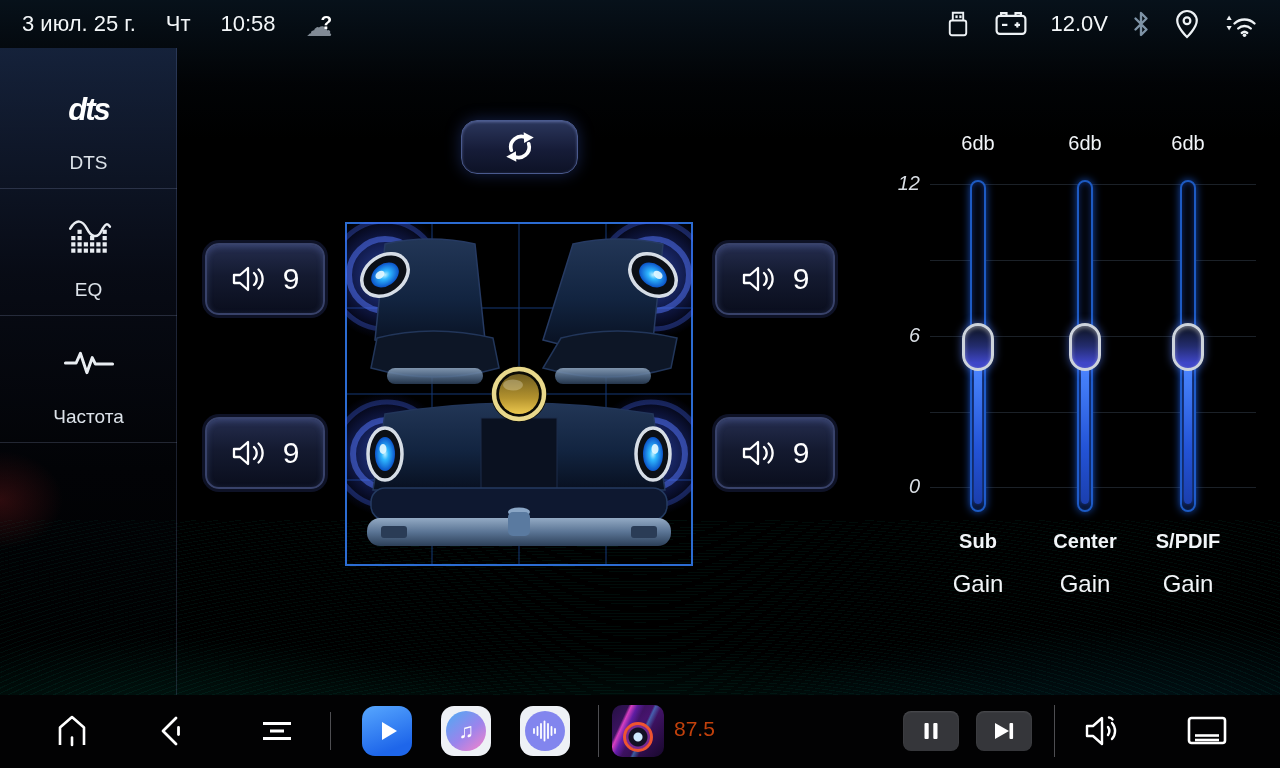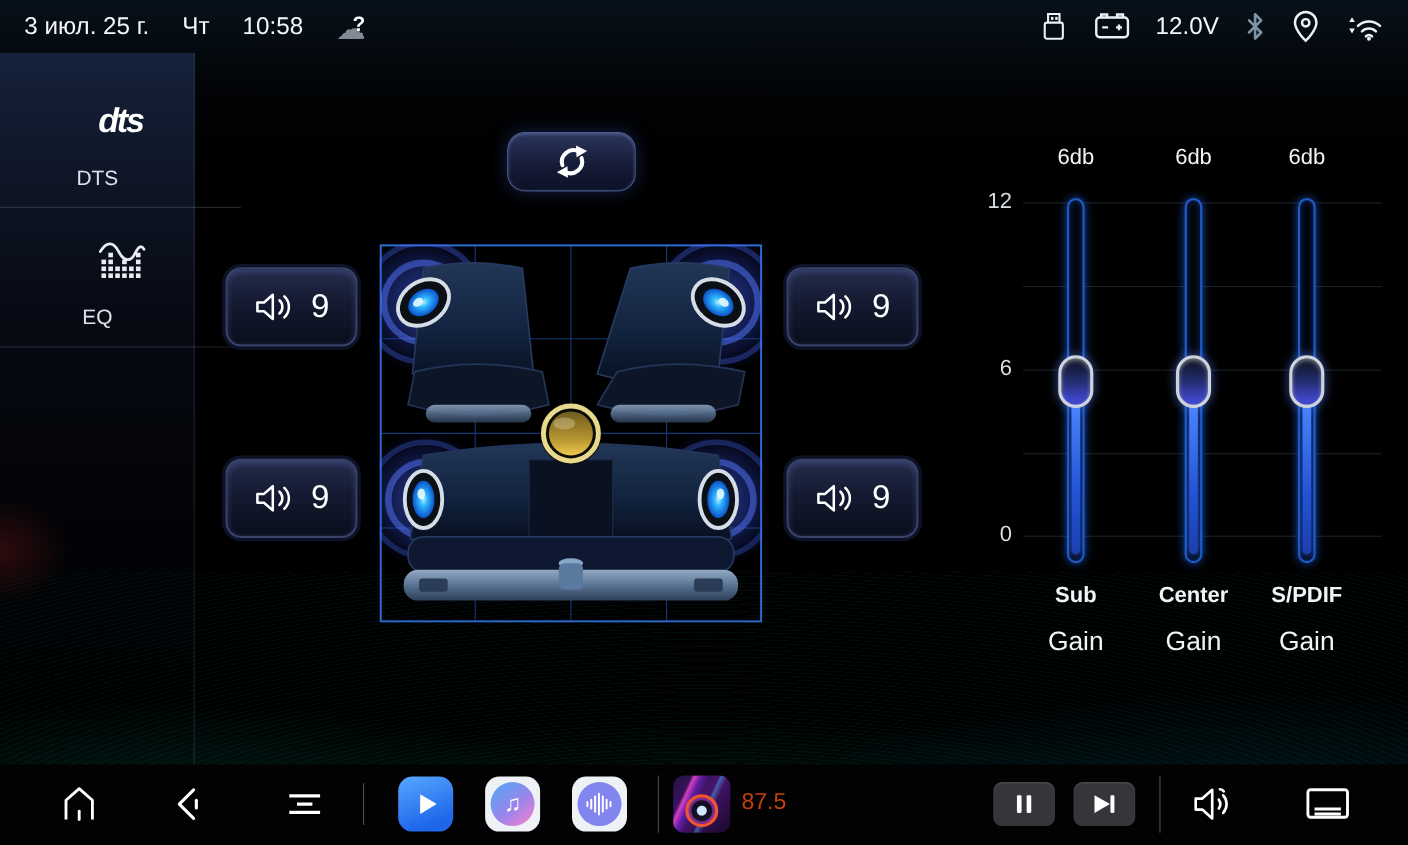--- a/index.html
+++ b/index.html
@@ -26,21 +26,21 @@
   .sb-text{font-size:22px;color:#f3f6f8;white-space:nowrap;}
   .weather{position:relative;width:40px;height:30px;}
   .weather .cloud{position:absolute;left:0;top:2px;font-size:27px;color:#97a1ac;opacity:.85;}
   .weather .q{position:absolute;left:15px;top:3px;font-size:19px;font-weight:bold;color:#fff;}
   .sb-icon{display:block;}
 
   
   .sidebar{position:absolute;left:0;top:48px;width:177px;height:647px;
     background:linear-gradient(180deg,rgba(24,38,66,.85) 0%,rgba(14,20,38,.55) 35%,rgba(8,12,24,.25) 65%,rgba(0,0,0,0) 100%);
     box-shadow:inset -1px 0 0 rgba(120,135,190,.22);}
-  .side-item{position:relative;width:177px;height:126px;cursor:pointer;border-bottom:1px solid rgba(150,165,205,.22);padding-left:42px;}
+  .side-item{position:relative;width:177px;height:126px;cursor:pointer;border-bottom:1px solid rgba(150,165,205,.22);}
   .side-item.first{height:140px;}
   .side-icon{position:absolute;left:50%;transform:translate(-50%,-50%);top:47px;}
   .side-item.first .side-icon{top:62px;}
   .side-label{position:absolute;left:0;width:177px;top:101px;transform:translateY(-50%);
               text-align:center;font-size:19px;color:#dde3ea;}
   .side-item.first .side-label{top:115px;}
   .side-item.active .side-label{color:#3fa4ff;}
   .active-band{position:absolute;left:0;bottom:0;width:177px;height:58px;
      background:linear-gradient(180deg,rgba(25,80,190,0) 0%,rgba(30,100,230,.55) 80%,rgba(46,130,255,.75) 100%);
      border-bottom:2px solid #3b8dff;box-sizing:border-box;}
@@ -55,21 +55,21 @@
   .car-map{position:absolute;left:345px;top:222px;width:348px;height:344px;cursor:pointer;}
   .vol-btn{position:absolute;width:120px;height:72px;border-radius:14px;cursor:pointer;box-sizing:border-box;
      background:linear-gradient(180deg,#242c4d 0%,#141a30 45%,#0a0e1d 100%);
      border:2px solid #38426a;
      box-shadow:0 0 0 3px #0e1226,0 5px 12px rgba(0,0,0,.65),inset 0 2px 6px rgba(120,140,220,.28);
      display:flex;align-items:center;justify-content:center;gap:16px;}
   .vol-val{font-size:30px;color:#fff;}
 
   
   .gridline{position:absolute;left:930px;width:326px;height:1px;background:rgba(125,150,180,.22);}
-  .tick{position:absolute;left:866px;width:54px;text-align:right;font-size:20px;color:#d9dee4;}
+  .tick{position:absolute;left:866px;width:54px;text-align:right;font-size:20px;color:#d9dee4;font-style:italic;}
   .slider{position:absolute;top:130px;width:80px;height:490px;}
   .slider .db{position:absolute;left:0;top:2px;width:80px;text-align:center;font-size:20px;color:#f2f5f8;}
   .slider .track{position:absolute;left:50%;transform:translateX(-50%);top:50px;width:16px;height:332px;
      border-radius:9px;background:#04060c;border:2px solid #1d5ac2;box-sizing:border-box;
      box-shadow:0 0 9px rgba(30,95,225,.8),inset 0 0 6px rgba(20,60,160,.65);cursor:pointer;}
   .slider .fill{position:absolute;left:50%;transform:translateX(-50%);top:236px;width:8px;height:138px;
      border-radius:4px;background:linear-gradient(180deg,#4a86ff,#2353d6 60%,#1b3fae);
      box-shadow:0 0 6px rgba(45,105,255,.85);}
   .slider .handle{position:absolute;left:50%;transform:translateX(-50%);top:193px;width:32px;height:48px;
      border-radius:16px;background:linear-gradient(180deg,#10172e 8%,#232c6e 48%,#3f46c8 88%);
@@ -183,20 +183,26 @@
           <rect x="29" y="26" width="4" height="4"></rect>
             <rect x="29" y="32" width="4" height="4"></rect>
           <rect x="35" y="14" width="4" height="4"></rect>
             <rect x="35" y="20" width="4" height="4"></rect>
             <rect x="35" y="26" width="4" height="4"></rect>
             <rect x="35" y="32" width="4" height="4"></rect>
         </g>
         <path d="M4 13 C10 3,16 5,20 13 S30 23,34 15 S40 8,42 11" stroke="#e9edf2" stroke-width="2.4" fill="none" stroke-linecap="round"></path>
       </svg>
       <span class="side-label">EQ</span>
+    </div>
+    <div class="side-item">
+      <svg class="side-icon" width="52" height="30" viewBox="0 0 48 28">
+        <path d="M2 14 h10 l4-9 6 18 5-14 3 6 h16" stroke="#e9edf2" stroke-width="2.8" fill="none" stroke-linejoin="round" stroke-linecap="round"></path>
+      </svg>
+      <span class="side-label">Частота</span>
     </div>
   </div>
 
   <div class="reset-btn">
     <svg width="44" height="44" viewBox="0 0 48 48">
       <path d="M14.5 27.5 A11.5 11.5 0 0 1 31 14" stroke="#fff" stroke-width="4" fill="none" stroke-linecap="round"></path>
       <polygon points="28,8 39,13.5 28.5,19.5" fill="#fff"></polygon>
       <path d="M33.5 20.5 A11.5 11.5 0 0 1 17 34" stroke="#fff" stroke-width="4" fill="none" stroke-linecap="round"></path>
       <polygon points="20,40 9,34.5 19.5,28.5" fill="#fff"></polygon>
     </svg>

